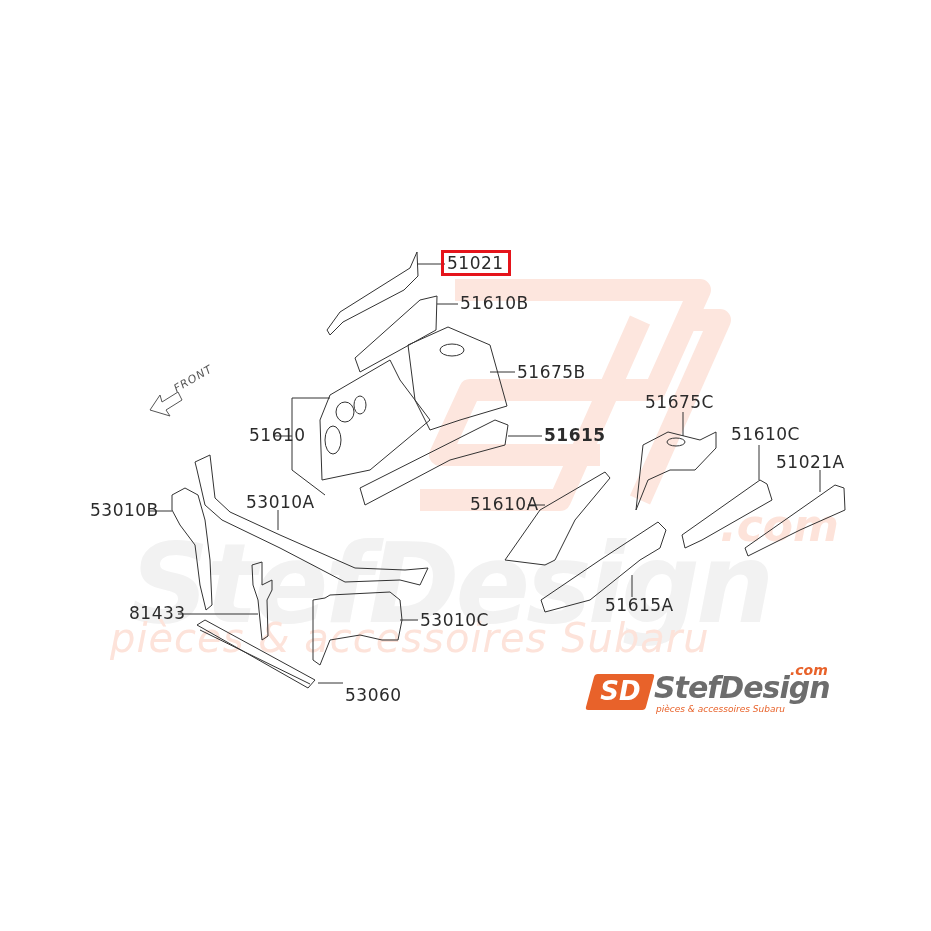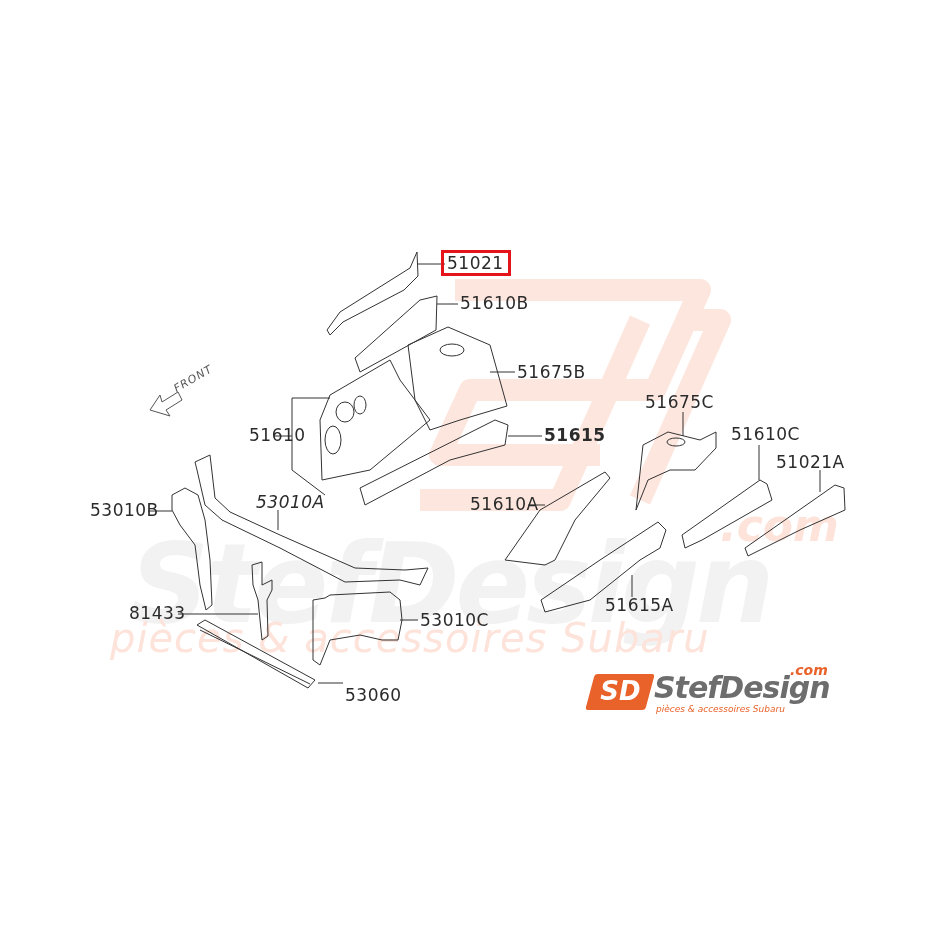--- a/index.html
+++ b/index.html
@@ -113,21 +113,21 @@
 
   <div class="part-label" style="left:447px; top:256px;">51021</div>
   <div class="part-label" style="left:460px; top:296px;text-align:right;">51610B</div>
   <div class="part-label" style="left:517px; top:365px;">51675B</div>
   <div class="part-label" style="left:233px; top:428px;margin-left:16px;">51610</div>
   <div class="part-label" style="left:544px; top:428px;font-weight:bold;">51615</div>
   <div class="part-label" style="left:645px; top:395px;">51675C</div>
   <div class="part-label" style="left:731px; top:427px;">51610C</div>
   <div class="part-label" style="left:776px; top:455px;">51021A</div>
   <div class="part-label" style="left:470px; top:497px;">51610A</div>
-  <div class="part-label" style="left:256px; top:495px;font-style:italic;">53010A</div>
+  <div class="part-label" style="left:246px; top:495px;">53010A</div>
   <div class="part-label" style="left:90px; top:503px;">53010B</div>
   <div class="part-label" style="left:605px; top:598px;">51615A</div>
   <div class="part-label" style="left:129px; top:606px;">81433</div>
   <div class="part-label" style="left:420px; top:613px;">53010C</div>
   <div class="part-label" style="left:345px; top:688px;">53060</div>
 
   <div class="logo">
     <div class="logo-badge">
         <span>SD</span>
       </div>

